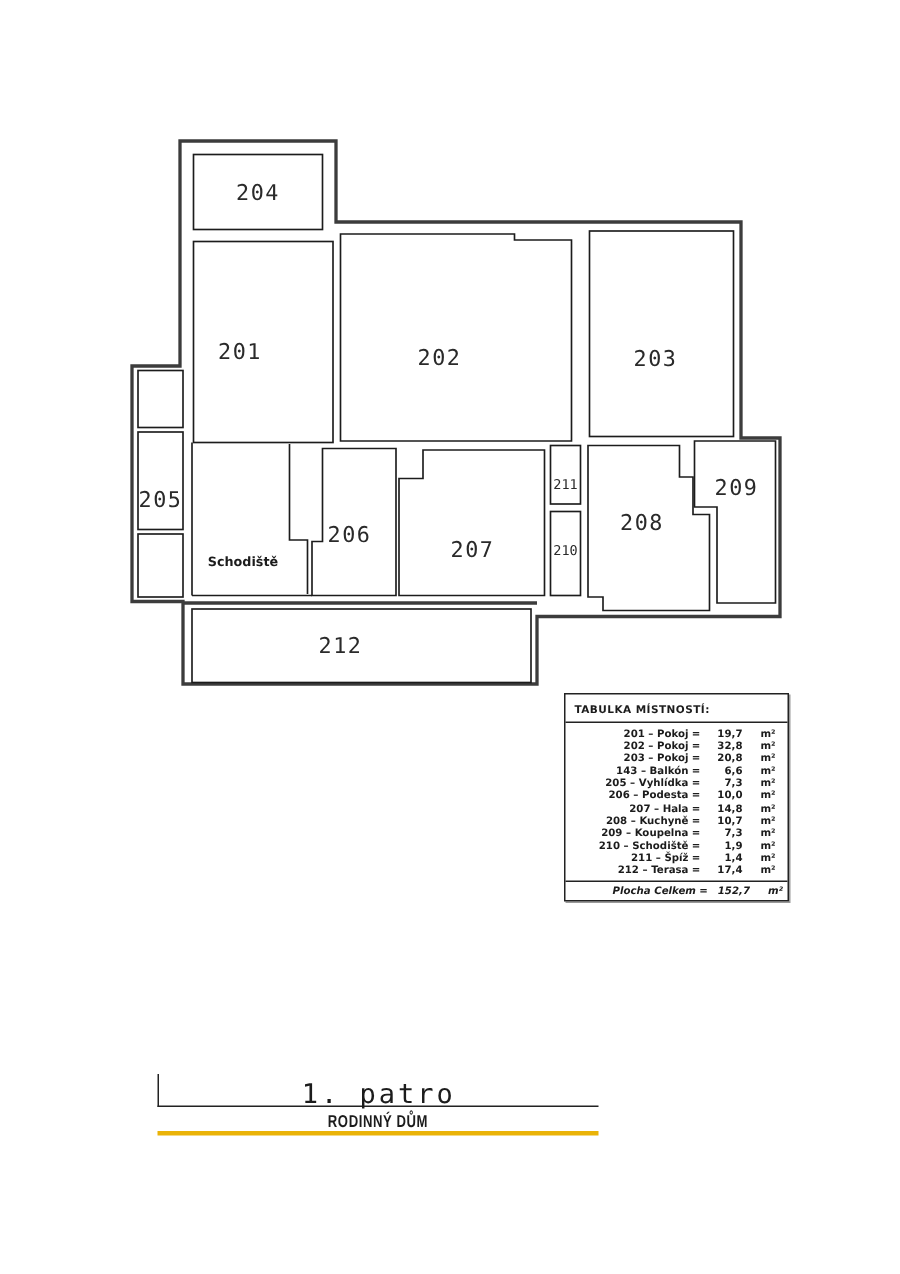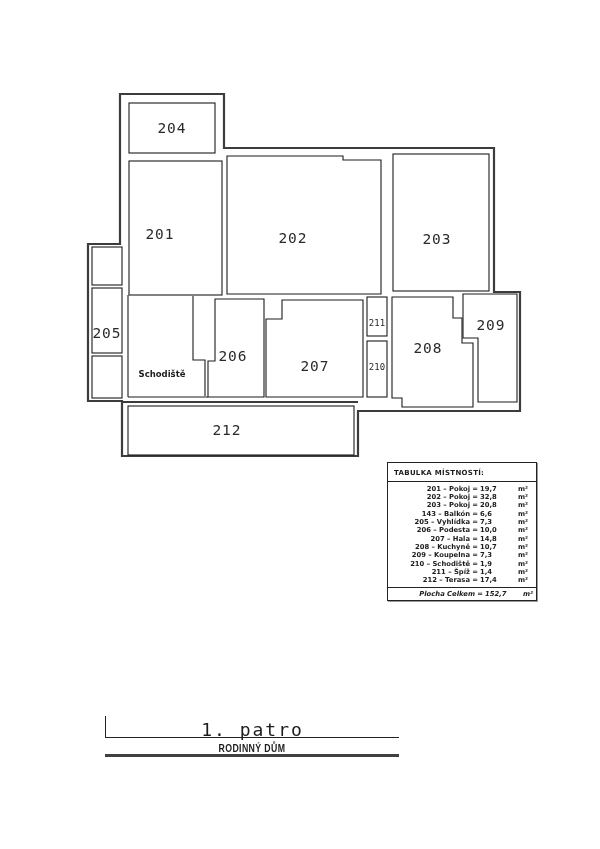--- a/index.html
+++ b/index.html
@@ -4,40 +4,40 @@
 <style>
   html,body{margin:0;padding:0;background:#fff;}
   body{width:600px;height:849px;position:relative;overflow:hidden;
        font-family:"DejaVu Sans", sans-serif;color:#1c1c1c;}
   #plan-svg{position:absolute;left:0;top:0;}
   .room-num{font-family:"DejaVu Sans Mono", monospace;font-size:14.5px;fill:#2a2a2a;letter-spacing:1px;}
   .room-num-sm{font-family:"DejaVu Sans Mono", monospace;font-size:9px;fill:#2a2a2a;}
   .stair-lbl{font-family:"DejaVu Sans", sans-serif;font-size:8.5px;font-weight:600;fill:#1c1c1c;}
 
   
-  .rtable{position:absolute;left:387px;top:462px;width:150px;height:139px;
+  .rtable{position:absolute;left:376px;top:462px;width:150px;height:139px;
           border:1px solid #222;box-sizing:border-box;background:#fff;
           box-shadow:1px 1px 0 #999;}
   .rt-header{height:19px;box-sizing:border-box;border-bottom:1px solid #222;
              padding:6px 0 0 6px;font-size:7px;font-weight:700;letter-spacing:0.3px;}
   .rt-rows{padding:2.5px 5px 0 5px;}
   .trow{display:flex;height:8.35px;line-height:8.35px;font-size:6.8px;font-weight:600;white-space:nowrap;}
   .tl{flex:1;text-align:right;}
   .teq{width:10px;text-align:center;}
-  .tval{width:26px;}
+  .tval{width:26px;text-align:right;}
   .tunit{width:13px;padding-left:12px;text-align:left;}
   .rt-total{border-top:1px solid #222;margin-top:2.5px;}
   .rt-total .trow{height:13px;line-height:13px;font-style:italic;}
 
   
   .titleblock{position:absolute;left:105px;top:716px;width:294px;}
   .tb-row1{height:22px;box-sizing:border-box;border-left:1px solid #222;border-bottom:1.2px solid #222;
            text-align:center;padding-top:3px;
            font-family:"DejaVu Sans Mono", monospace;font-size:18px;letter-spacing:2px;}
-  .tb-row2{height:19px;box-sizing:border-box;border-bottom:3px solid #404040;
+  .tb-row2{height:19px;box-sizing:border-box;border-bottom:3px solid #eab308;
            text-align:center;padding-top:3.5px;font-family:"Liberation Sans", sans-serif;
            font-size:11.5px;font-weight:600;}
   .tb-row2 .squeeze{display:inline-block;transform:scaleX(0.76);transform-origin:center;letter-spacing:0.5px;}
 </style>
 </head>
 <body>
 
 <svg id="plan-svg" width="600" height="849" viewBox="0 0 600 849" xmlns="http://www.w3.org/2000/svg">
 
   <path d="M 120,94 H 224 V 148 H 494 V 292 H 520 V 411 H 358 V 456 H 122 V 401 H 88 V 244 H 120 Z" fill="none" stroke="#3c3c3c" stroke-width="2.2"></path>

